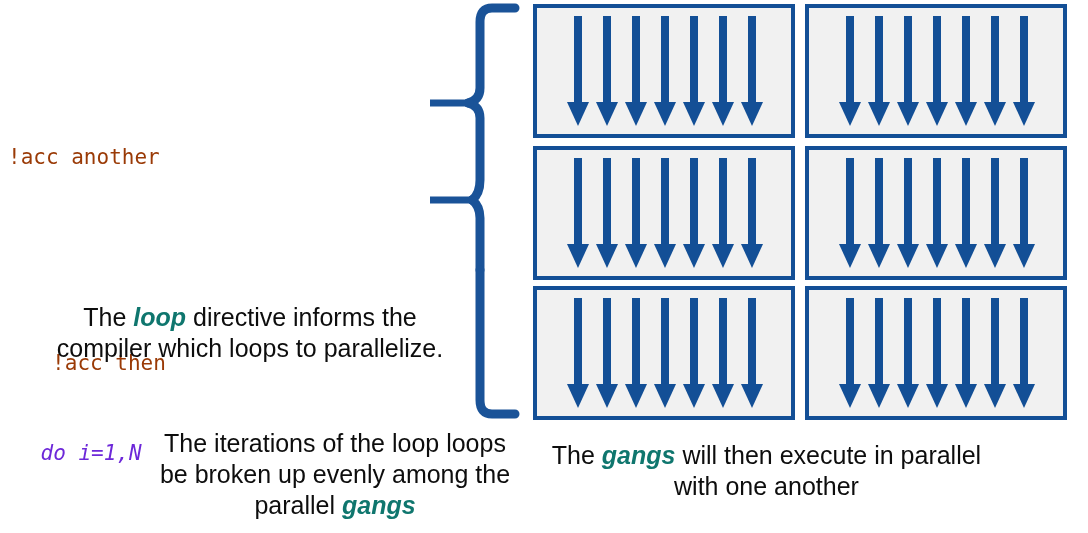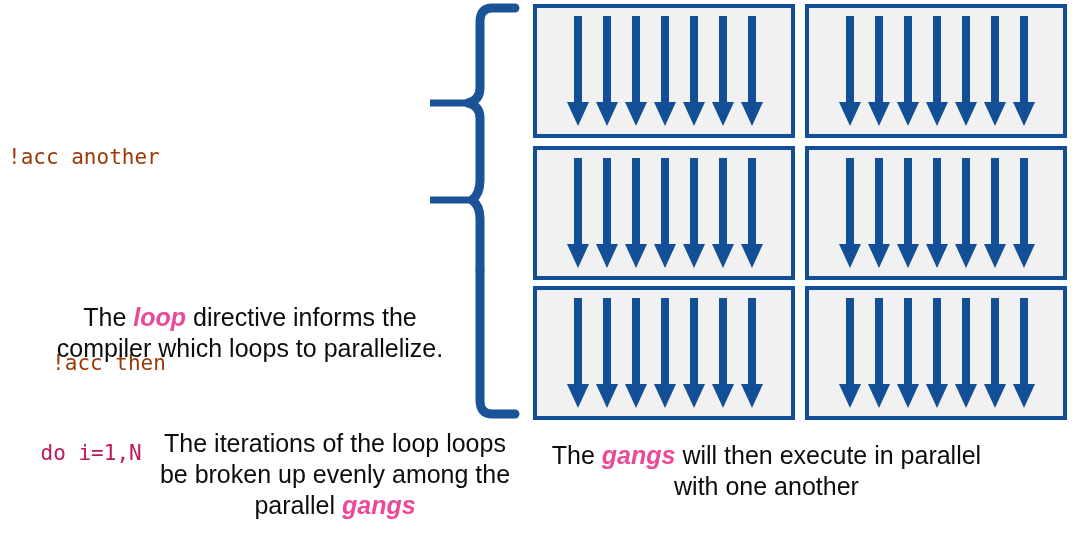--- a/index.html
+++ b/index.html
@@ -23,35 +23,35 @@
     left: 8px;
     top: 82px;
     width: 430px;
     font-family: "DejaVu Sans Mono", monospace;
     font-size: 21px;
     line-height: 30px;
     white-space: pre;
   }
   .code-line { display: block; white-space: pre; }
   .code-directive { color: #9a3a06; }
-  .code-plain     { color: #be185d; }
+  .code-plain     { color: #6d28d9; font-style: italic; }
   .code-comment   { color: #3a9e52; }
   .code-gap { display:block; height: 56px; }
 
   
   .caption {
     position: absolute;
     text-align: center;
     font-family: "Liberation Sans", sans-serif;
     font-size: 25px;
     line-height: 31px;
     color: #0d0d0d;
   }
   .kw {
-    color: #ec4899;
+    color: #0f766e;
     font-weight: bold;
     font-style: italic;
   }
   #caption-loop {
     left: 40px;
     top: 302px;
     width: 420px;
   }
   #caption-iterations {
     left: 150px;

